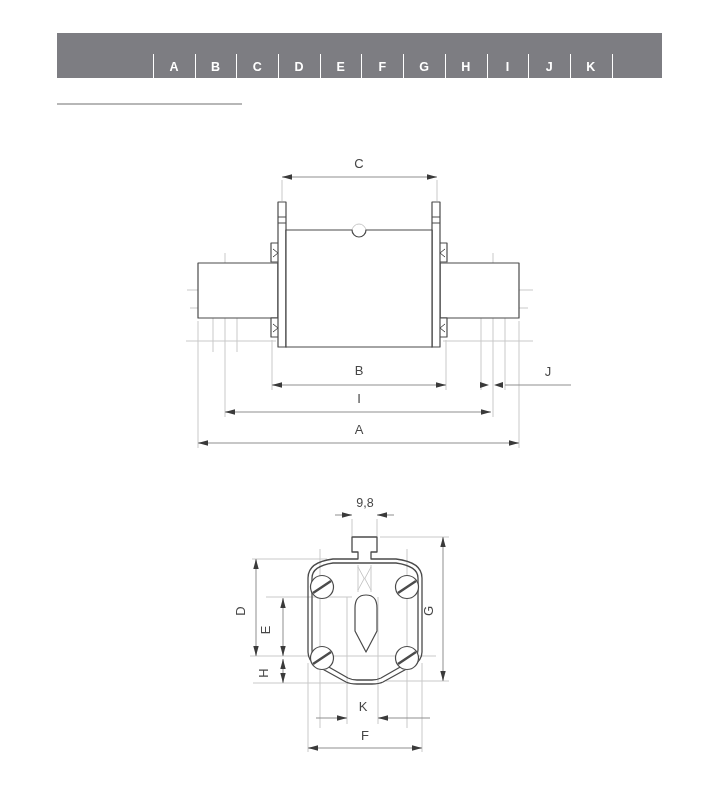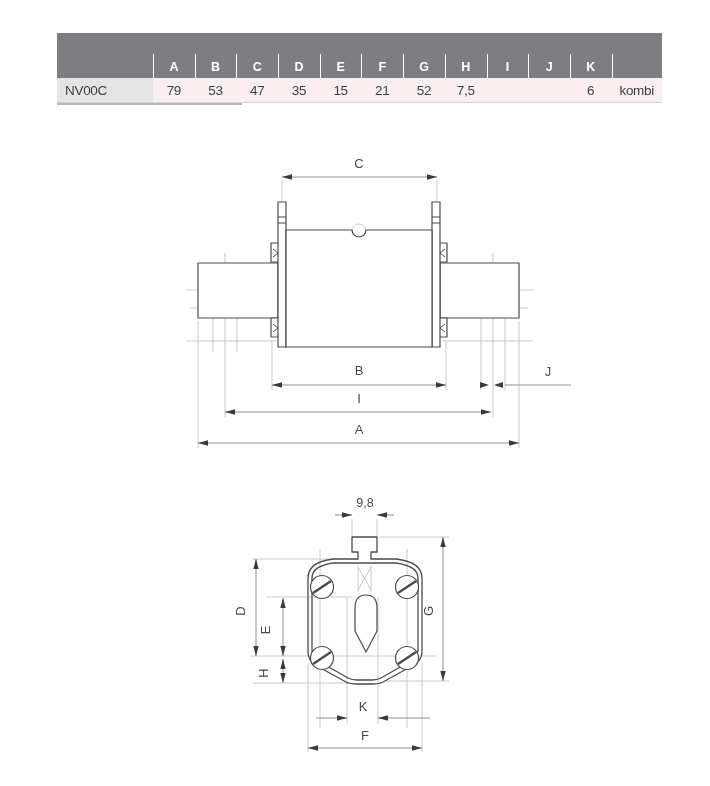--- a/index.html
+++ b/index.html
@@ -78,35 +78,20 @@
       <div class="hc w-col">
           <span>J</span>
         </div>
       <div class="hc w-col">
           <span>K</span>
         </div>
       <div class="hc w-last">
           <span></span>
         </div>
     </div>
-    <div class="tbl-row">
-      <div class="dc label w-label">NV00C</div>
-      <div class="dc w-col">79</div>
-      <div class="dc w-col">53</div>
-      <div class="dc w-col">47</div>
-      <div class="dc w-col">35</div>
-      <div class="dc w-col">15</div>
-      <div class="dc w-col">21</div>
-      <div class="dc w-col">52</div>
-      <div class="dc w-col">7,5</div>
-      <div class="dc w-col"></div>
-      <div class="dc w-col"></div>
-      <div class="dc w-col">6</div>
-      <div class="dc w-last">kombi</div>
-    </div>
     <div class="tbl-shadow"></div>
   </div>
 
   <svg class="drawing" width="710" height="676" viewBox="0 110 710 676">
     <defs>
       <marker id="ah" viewBox="0 0 10 7" refX="10" refY="3.5" markerWidth="10" markerHeight="7" markerUnits="userSpaceOnUse" orient="auto-start-reverse">
         <path d="M0,0.8 L10,3.5 L0,6.2 Z" fill="#3a3a3a"></path>
       </marker>
     </defs>
 

